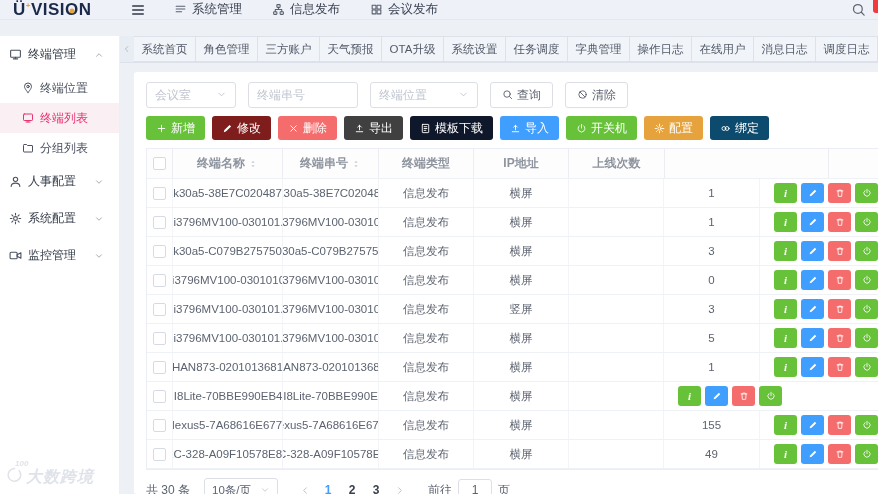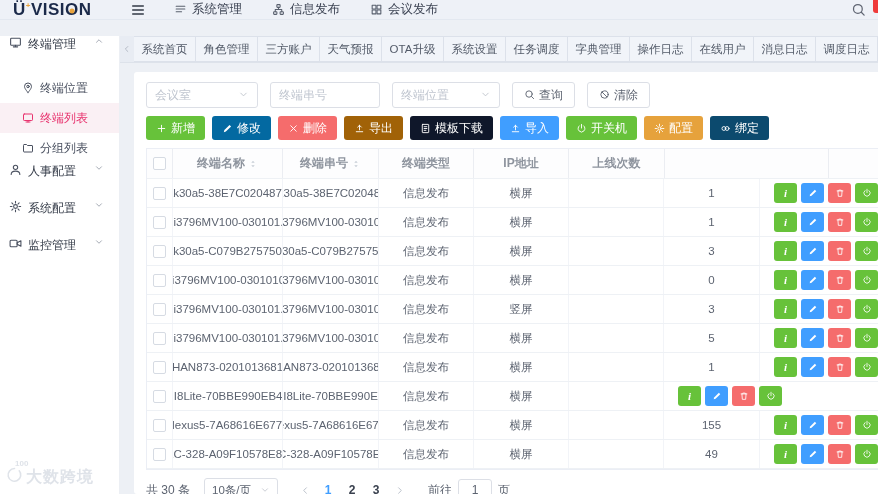--- a/index.html
+++ b/index.html
@@ -21,48 +21,48 @@
   .hamburger{font-size:16px;color:#333a47;margin-left:10px;display:flex;align-items:center;}
   .nav{display:flex;gap:30px;margin-left:28px;font-size:12.5px;color:#3c4353;}
   .nav-item{display:flex;align-items:center;gap:5px;cursor:pointer;white-space:nowrap;}
   .nav-item .ic{font-size:13px;color:#59606e;}
   .header-right{margin-left:auto;display:flex;align-items:center;gap:16px;padding-right:12px;position:relative;}
   .search-ic{font-size:15px;color:#5f6572;}
   .hdr-badge{position:absolute;right:-9px;top:-4px;width:14px;height:16px;background:#ef3b3b;border-radius:3px 3px 0 3px;}
 
   
   .sidebar{position:absolute;top:36px;left:0;width:120px;bottom:0;background:#fff;border-right:1px solid #eceff4;z-index:5;}
-  .s-group{height:37px;display:flex;padding:0 9px;font-size:12px;color:#333a47;cursor:pointer;white-space:nowrap;}
+  .s-group{height:37px;display:flex;align-items:center;padding:0 9px;font-size:12px;color:#333a47;cursor:pointer;white-space:nowrap;}
   .s-group .ic{font-size:13px;color:#4a5160;margin-right:6px;flex:none;}
   .s-group .chev{margin-left:auto;font-size:10px;color:#949aa6;}
   .s-sub{height:30px;display:flex;align-items:center;padding-left:22px;font-size:12px;color:#4a5160;cursor:pointer;white-space:nowrap;}
   .s-sub .ic{font-size:12px;margin-right:6px;flex:none;}
   .s-sub.active{color:#e8336e;background:#faf0f4;}
   .watermark{position:absolute;left:5px;bottom:6px;display:flex;align-items:center;gap:2px;
-    color:#dfe3e9;font-weight:bold;font-size:16px;letter-spacing:1px;z-index:7;white-space:nowrap;}
+    color:#dfe3e9;font-weight:bold;font-size:16px;letter-spacing:1px;z-index:7;white-space:nowrap;font-style:italic;}
   .watermark .wm-ic{font-size:19px;position:relative;}
   .watermark .wm-badge{position:absolute;top:-7px;left:10px;font-size:8px;letter-spacing:0;}
 
   
   .tabbar{position:absolute;left:120px;top:36px;width:758px;height:27px;background:#e8ecf3;
     display:flex;align-items:stretch;border-bottom:1px solid #dde2ea;z-index:4;justify-content:flex-end;}
   .tab-scroll{width:14px;display:flex;align-items:center;justify-content:center;color:#aab1bd;font-size:10px;}
   .tab{flex:1;display:flex;align-items:center;justify-content:center;font-size:11.5px;color:#525a68;
     background:#f1f4f9;border:1px solid #dce1ea;border-left:none;cursor:pointer;white-space:nowrap;overflow:hidden;}
 
   
   .main{position:absolute;left:120px;top:63px;width:758px;height:431px;background:#edf0f5;}
   .card{position:absolute;left:14px;top:9px;width:772px;height:422px;background:#fff;border-radius:3px;
     padding:10px 12px;overflow:hidden;}
 
   .filters{display:flex;align-items:center;gap:12px;height:26px;}
   .sel{height:26px;border:1px solid #dcdfe6;border-radius:3px;background:#fff;display:flex;align-items:center;
     justify-content:space-between;padding:0 8px;font-size:12px;color:#bfc5cf;cursor:pointer;}
   .sel .ic{font-size:11px;color:#c0c4cc;}
-  .sel.w1{width:112px}.sel.w2{width:108px}
+  .sel.w1{width:90px}.sel.w2{width:108px}
   .inp{width:110px;height:26px;border:1px solid #dcdfe6;border-radius:3px;padding:0 8px;font-size:12px;color:#5c6370;outline:none;}
   .inp::placeholder{color:#bfc5cf;}
   .fbtn{height:26px;border:1px solid #dcdfe6;border-radius:3px;background:#fff;color:#5c6370;font-size:12px;
     display:flex;align-items:center;gap:4px;padding:0 11px;cursor:pointer;}
   .fbtn .ic{font-size:11px;}
 
   .toolbar{display:flex;align-items:center;gap:7px;margin-top:8px;height:24px;}
   .tbtn{height:24px;border:none;border-radius:3px;color:#fff;font-size:12px;display:flex;align-items:center;
     gap:4px;padding:0 10px;cursor:pointer;white-space:nowrap;}
   .tbtn .ic{font-size:11px;}
@@ -270,33 +270,33 @@
         </button>
       </div>
 
       <div class="toolbar" id="toolbar">
           <button class="tbtn" style="background: rgb(103, 194, 58);">
             <svg viewBox="0 0 24 24" class="ic">
               <path d="M12 5v14M5 12h14"></path>
             </svg>
             <span>新增</span>
           </button>
-          <button class="tbtn" style="background: #0369a1;">
+          <button class="tbtn" style="background: #7f1d1d;">
             <svg viewBox="0 0 24 24" class="ic">
               <path d="M4 20l1.2-4.5L16.5 4.2l3.3 3.3L8.5 18.8 4 20z" fill="currentColor" stroke="none"></path>
             </svg>
             <span>修改</span>
           </button>
           <button class="tbtn" style="background: rgb(245, 108, 108);">
             <svg viewBox="0 0 24 24" class="ic">
               <path d="M6 6l12 12M18 6L6 18"></path>
             </svg>
             <span>删除</span>
           </button>
-          <button class="tbtn" style="background: #a16207;">
+          <button class="tbtn" style="background: #404040;">
             <svg viewBox="0 0 24 24" class="ic">
               <path d="M12 15V5M8 9l4-4 4 4M5 19h14"></path>
             </svg>
             <span>导出</span>
           </button>
           <button class="tbtn" style="background: #0f172a;">
             <svg viewBox="0 0 24 24" class="ic">
               <rect x="5" y="3" width="14" height="18" rx="1"></rect>
               <path d="M9 8h6M9 12h6M9 16h4"></path>
             </svg>

